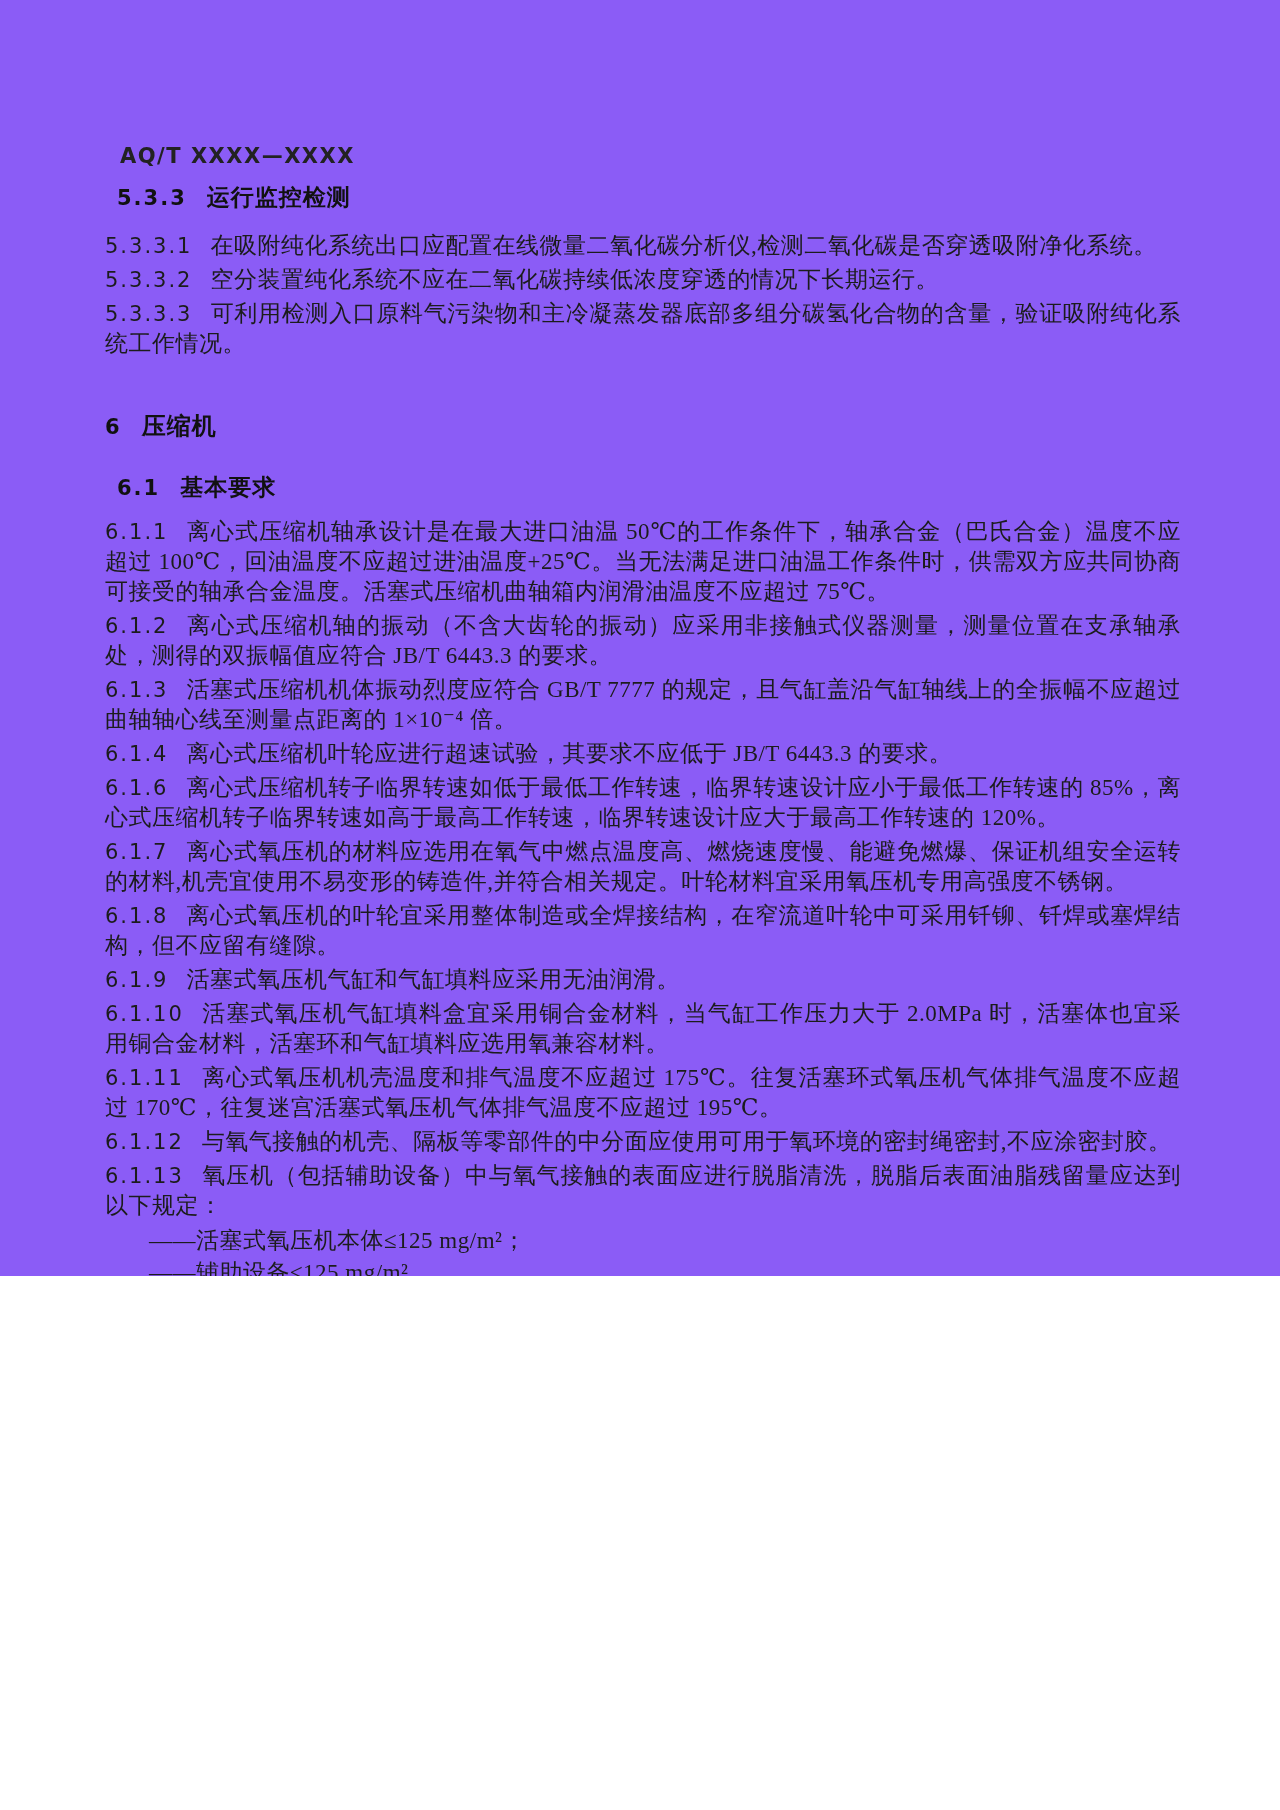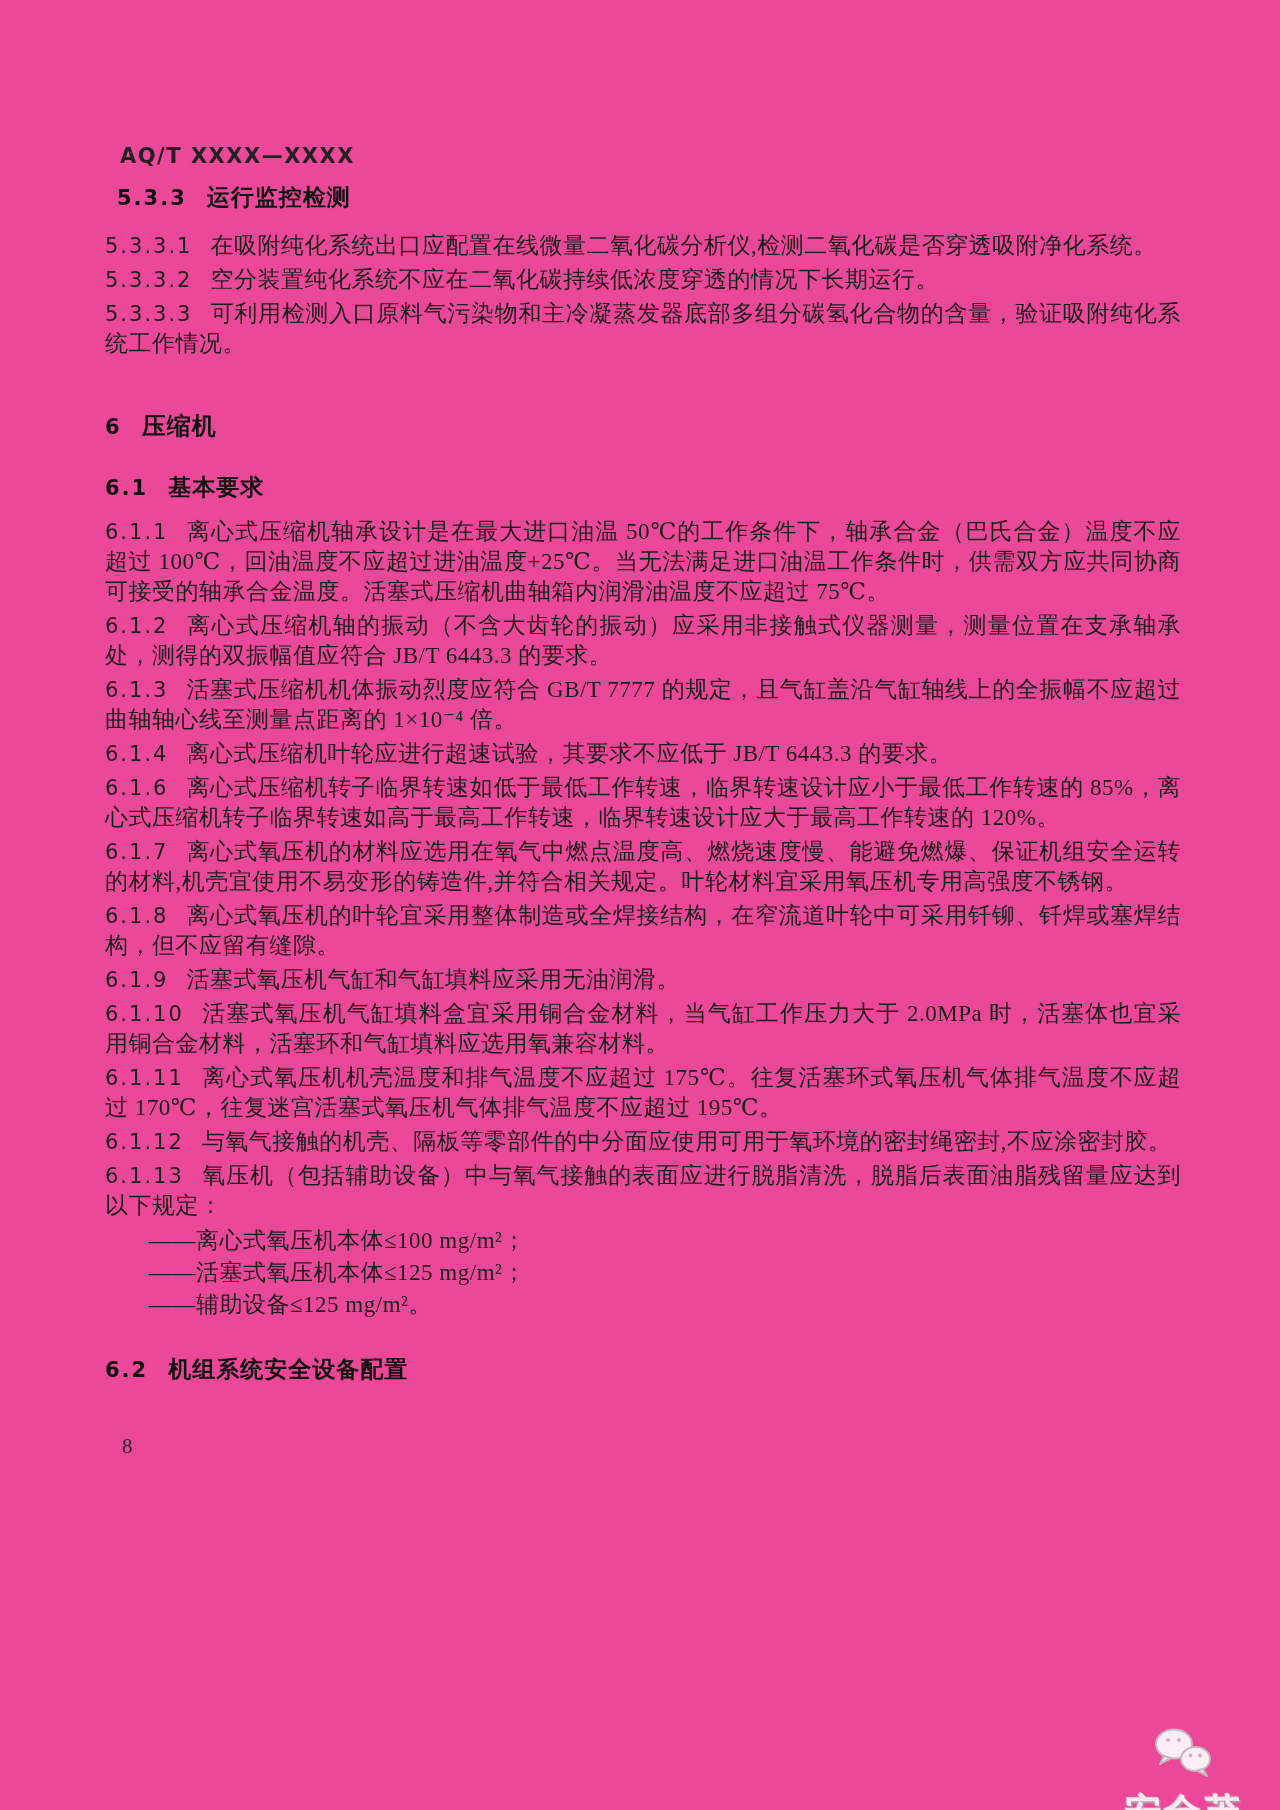--- a/index.html
+++ b/index.html
@@ -1,21 +1,21 @@
 <!DOCTYPE html>
 <html><head>
 <meta charset="utf-8">
 <style>
   html, body { margin: 0; padding: 0; background: #ffffff; }
   .page {
     position: relative;
     width: 1280px;
-    height: 1810px;
+    height: 1276px;
     margin: 0 auto;
-    background: #ec4899;
+    background: #8b5cf6;
     color: #1c1c1c;
     font-family: "Liberation Serif", "DejaVu Serif", serif;
     overflow: hidden;
   }
   .running-header {
     position: absolute;
     top: 144px;
     left: 120px;
     font-family: "DejaVu Sans", "Liberation Sans", sans-serif;
     font-size: 21px;
@@ -43,21 +43,21 @@
     margin-right: 18px;
     white-space: nowrap;
   }
   .heading {
     font-family: "DejaVu Sans", "Liberation Sans", sans-serif;
     font-weight: 700;
     color: #111;
     letter-spacing: 1px;
   }
   .h1 { font-size: 24px; margin: 52px 0 30px 0; }
-  .h2 { font-size: 23px; margin: 30px 0 14px 0; }
+  .h2 { font-size: 23px; margin: 30px 0 14px 12px; }
   .h2-last { margin-top: 34px; }
   .h3 { font-size: 23px; margin: 6px 0 18px 12px; }
   .heading .num { margin-right: 20px; letter-spacing: 2px; }
   .dash-item {
     font-size: 23px;
     line-height: 31px;
     letter-spacing: 0.5px;
     margin: 1px 0;
     padding-left: 44px;
     text-align: left;
@@ -165,23 +165,20 @@
     </div>
 
     <div class="para">
       <span class="num">6.1.12</span><span>与氧气接触的机壳、隔板等零部件的中分面应使用可用于氧环境的密封绳密封,不应涂密封胶。</span>
     </div>
 
     <div class="para">
       <span class="num">6.1.13</span><span>氧压机（包括辅助设备）中与氧气接触的表面应进行脱脂清洗，脱脂后表面油脂残留量应达到以下规定：</span>
     </div>
 
-    <div class="dash-item">
-      <span>——离心式氧压机本体≤100 mg/m²；</span>
-    </div>
     <div class="dash-item">
       <span>——活塞式氧压机本体≤125 mg/m²；</span>
     </div>
     <div class="dash-item">
       <span>——辅助设备≤125 mg/m²。</span>
     </div>
 
 
     <div class="para heading h2 h2-last">
       <span class="num">6.2</span><span>机组系统安全设备配置</span>

